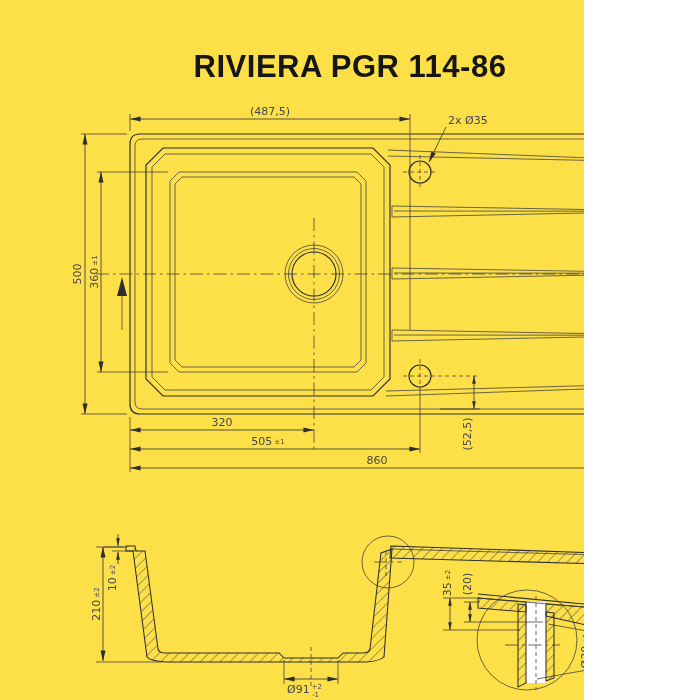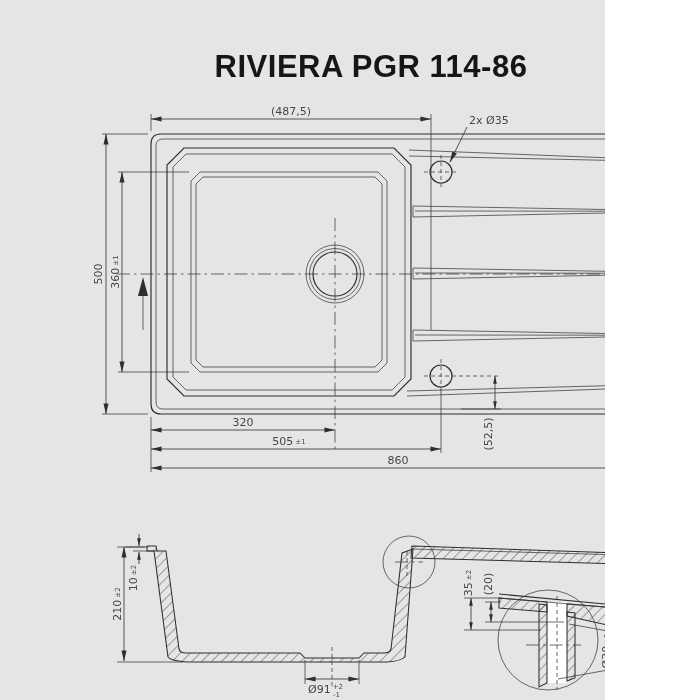--- a/index.html
+++ b/index.html
@@ -1,16 +1,16 @@
 <!DOCTYPE html>
 <html><head>
 <meta charset="utf-8">
 <style>
   html,body{margin:0;padding:0;background:#ffffff;}
-  .sheet{width:584px;height:700px;background:#e5e5e5;position:relative;overflow:hidden;padding-left:21px;}
+  .sheet{width:584px;height:700px;background:#fde047;position:relative;overflow:hidden;}
   svg{display:block;}
   .title-text{font-family:"Liberation Sans",sans-serif;font-weight:700;font-size:31px;fill:#161616;letter-spacing:0.5px;}
   .dim{font-family:"DejaVu Sans",sans-serif;font-size:11px;fill:#45454e;}
   .tol{font-size:7px;}
   .obj{stroke:#2e2e31;fill:none;stroke-width:1.15;}
   .thin{stroke:#3a3a3e;fill:none;stroke-width:0.75;}
   .dimln{stroke:#3a3a3e;fill:none;stroke-width:0.85;}
   .cl{stroke:#3a3a3e;fill:none;stroke-width:0.75;stroke-dasharray:13 4 2.5 4;}
   .dash{stroke:#3a3a3e;fill:none;stroke-width:0.75;stroke-dasharray:4 3;}
   .hatched{fill:url(#hatch);stroke:#2e2e31;stroke-width:1.05;}

